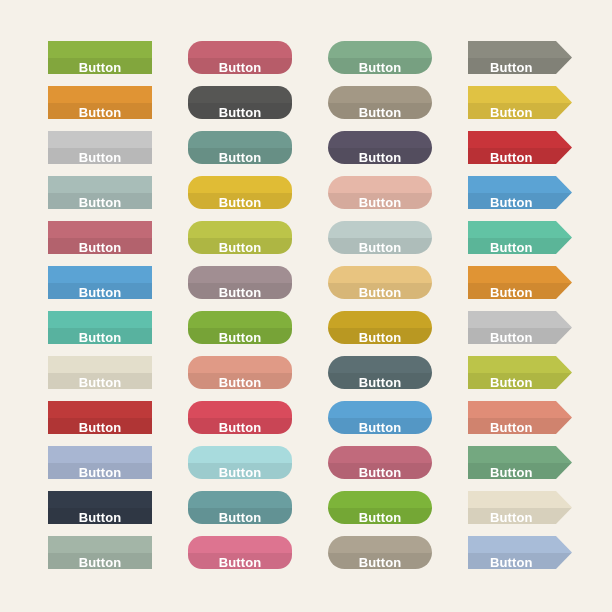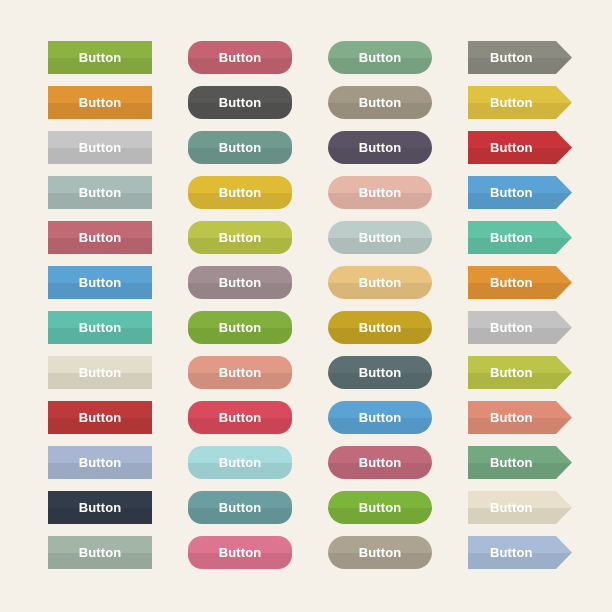--- a/index.html
+++ b/index.html
@@ -26,21 +26,21 @@
     row-gap: 12px;
     align-content: start;
     justify-content: start;
   }
 
   .btn {
     position: relative;
     width: 104px;
     height: 33px;
     display: flex;
-    align-items: center;
+    align-items: flex-end;
     justify-content: center;
     overflow: hidden;
     cursor: pointer;
     user-select: none;
   }
 
   
   .btn::after {
     content: "";
     position: absolute;

